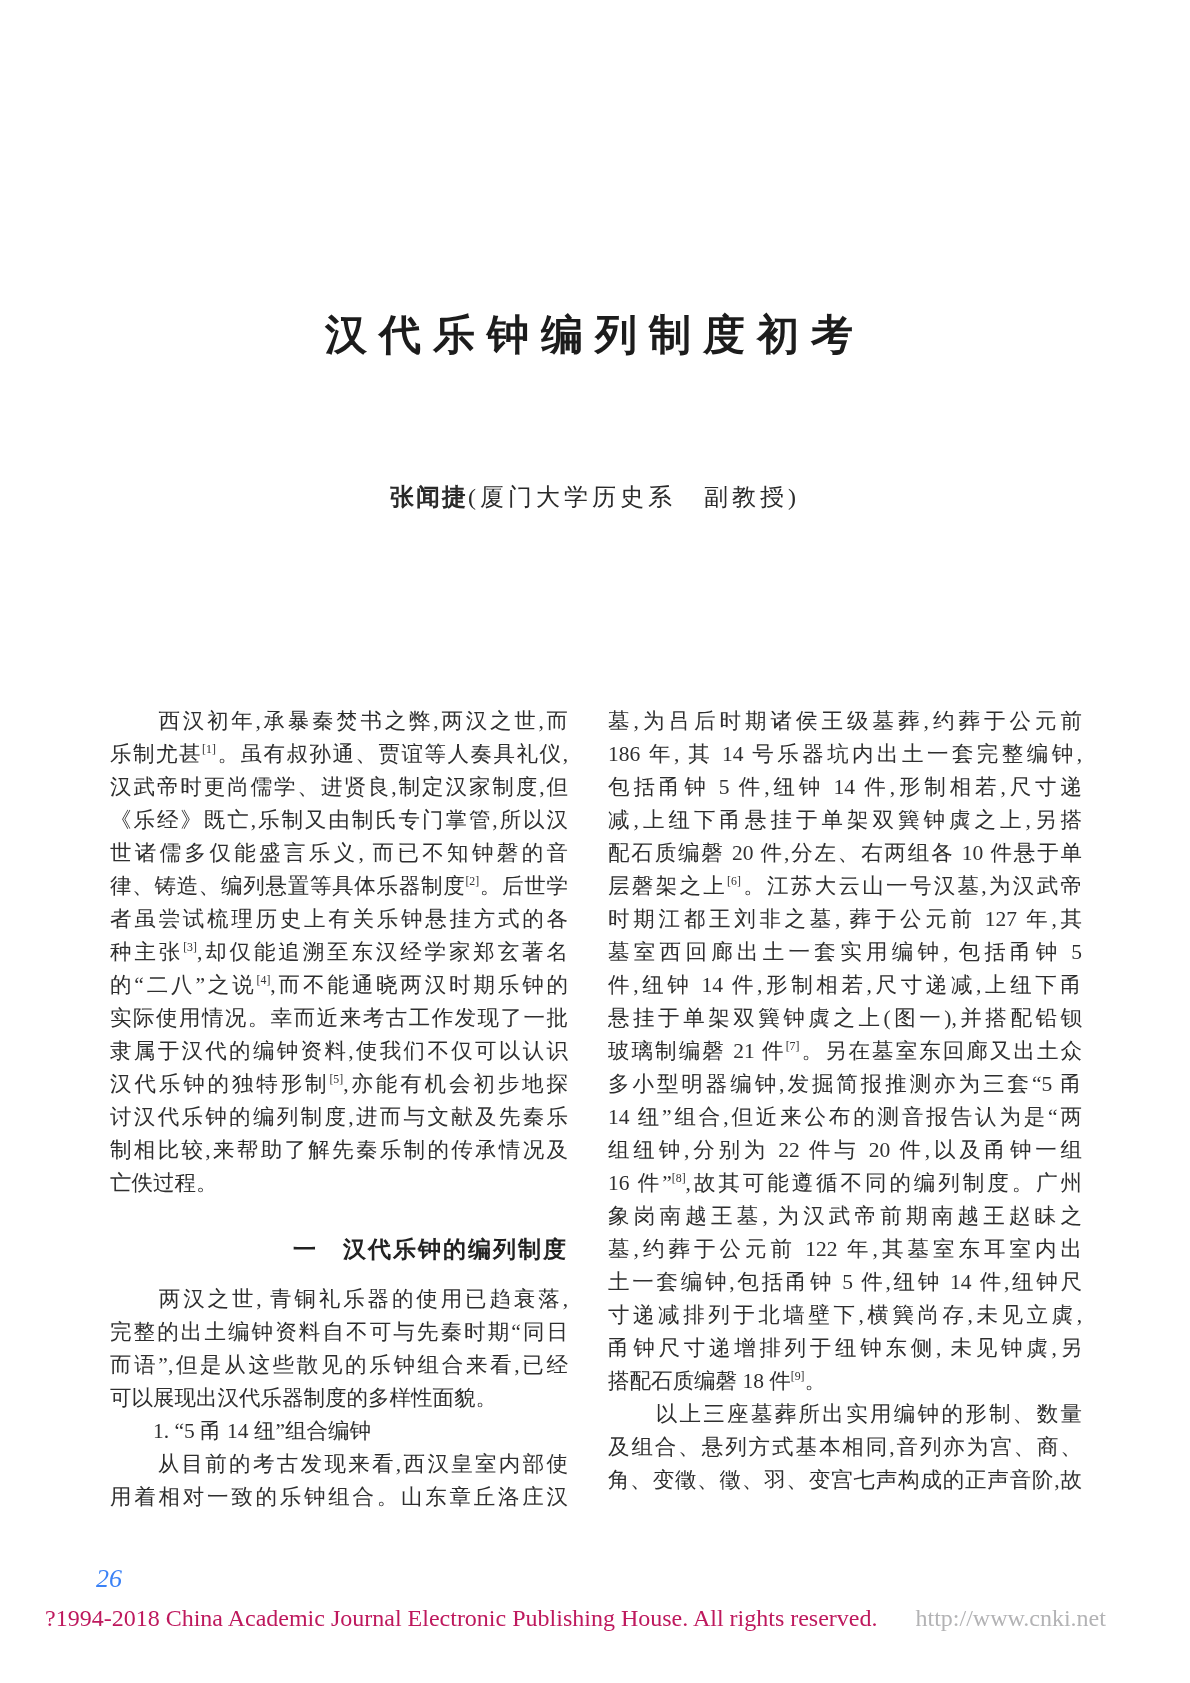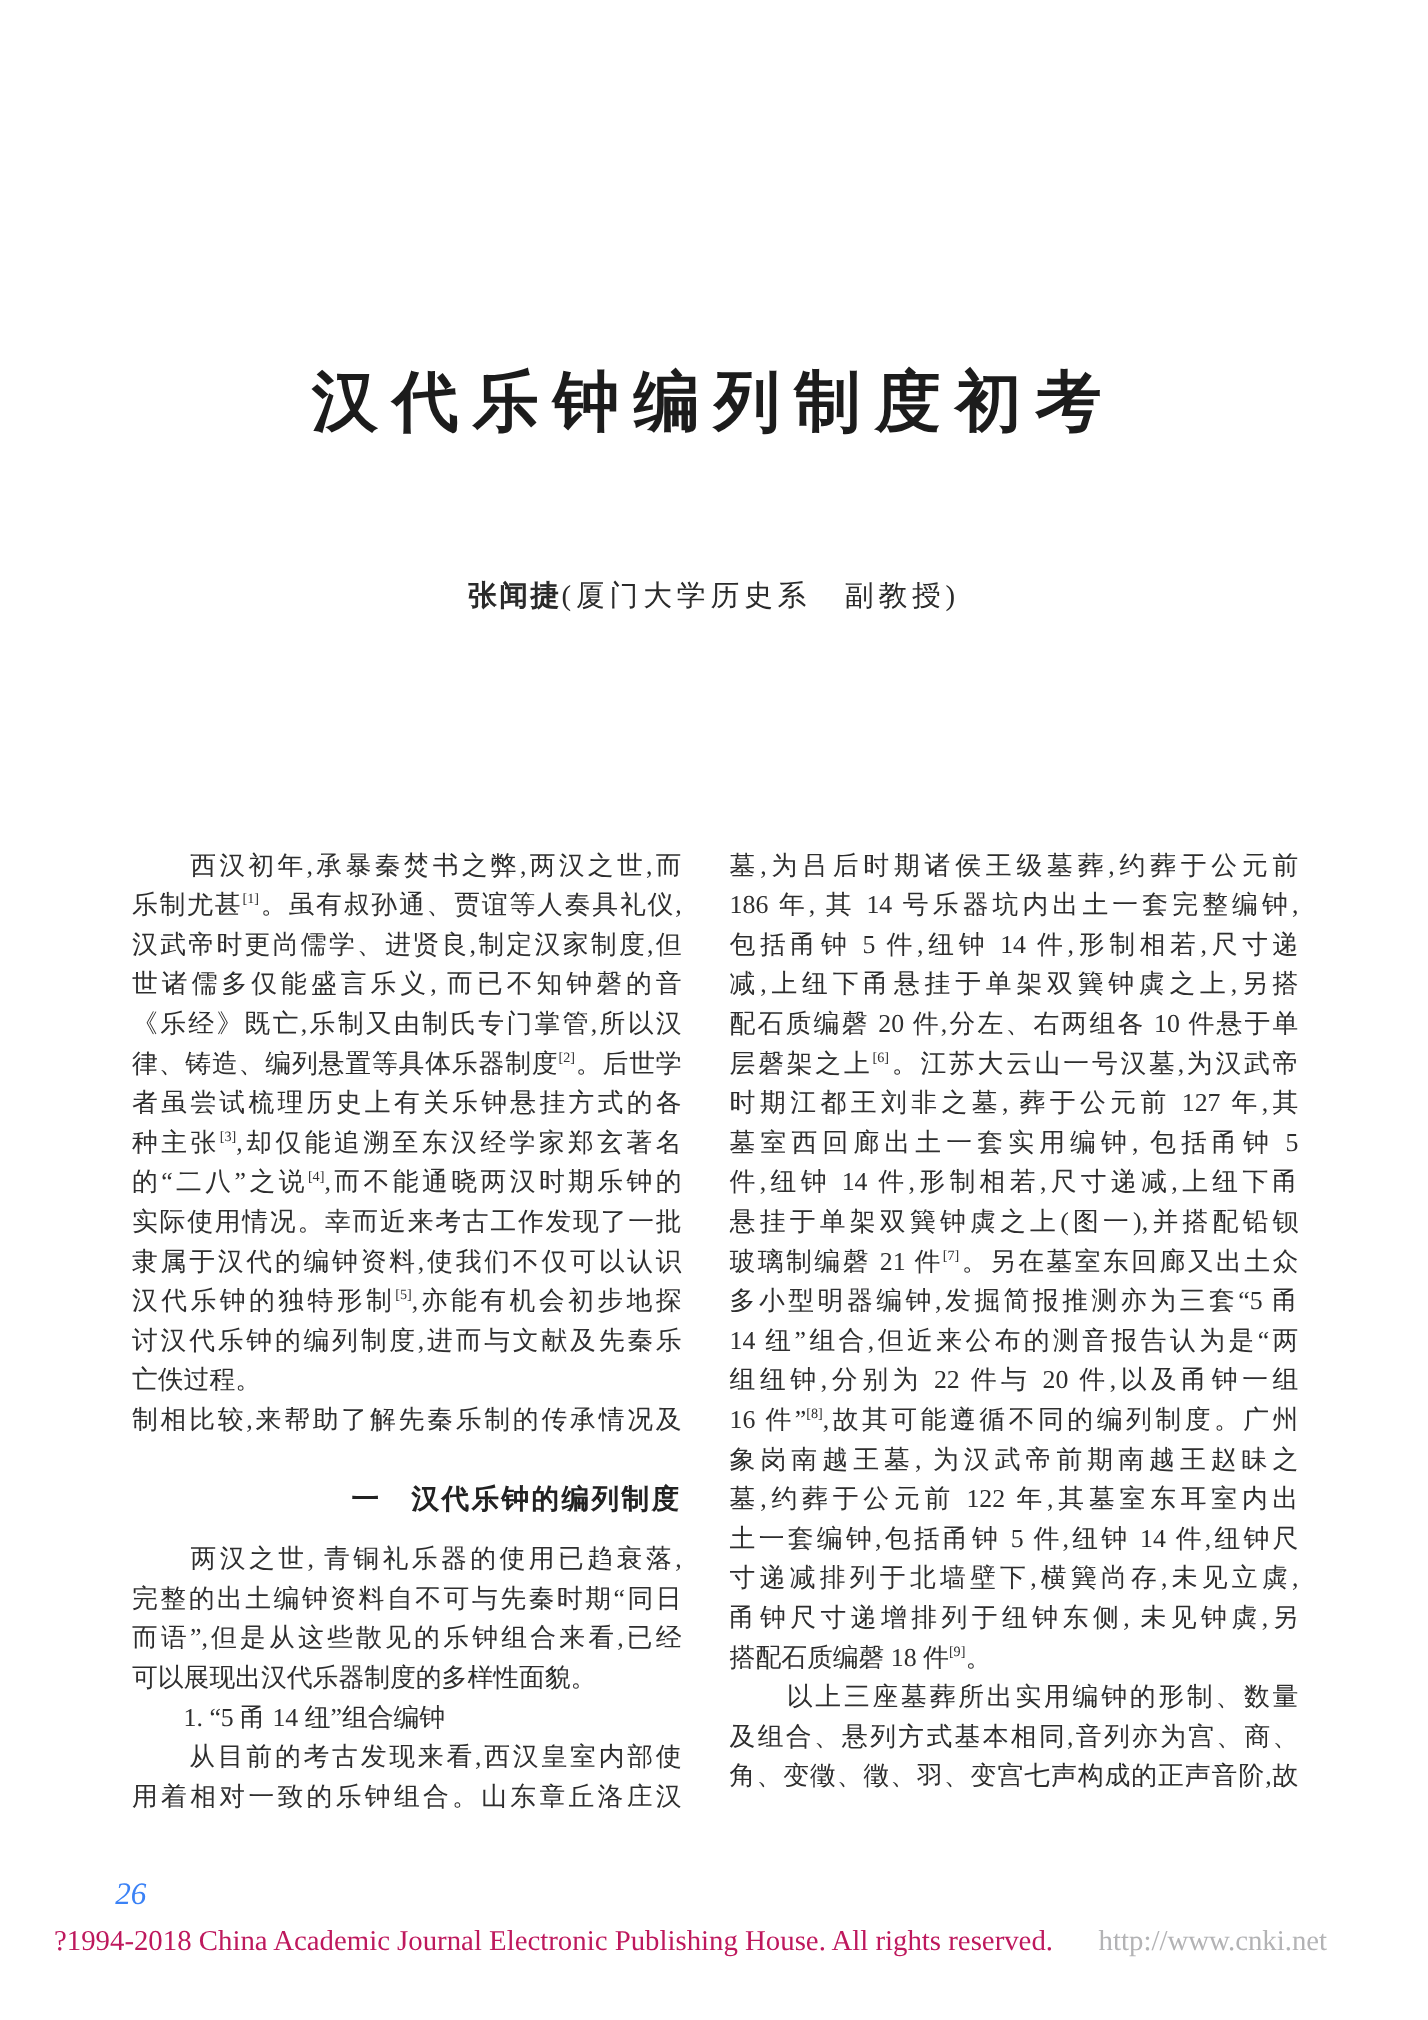--- a/index.html
+++ b/index.html
@@ -9,21 +9,21 @@
     font-family:"Liberation Serif", serif;
     color:#2e2e2e;
     position:relative;
     overflow:hidden;
   }
   .page{position:absolute;inset:0;}
 
   .title{
     position:absolute;top:304px;left:0;width:100%;
     text-align:center;
-    font-size:55px;line-height:62px;
+    font-size:42px;line-height:62px;
     font-weight:bold;
     letter-spacing:12px;
     color:#1c1c1c;
     font-family:"Liberation Serif", serif;
   }
 
   .author-line{
     position:absolute;top:482px;left:0;width:100%;
     text-align:center;
     font-size:24px;line-height:30px;
@@ -100,32 +100,32 @@
   <div class="title">汉代乐钟编列制度初考</div>
 
   <div class="author-line">
     <span class="author-name">张闻捷</span><span class="author-affil">(厦门大学历史系　副教授)</span>
   </div>
 
   <div class="col col-left">
     <div class="tline">　　西汉初年,承暴秦焚书之弊,两汉之世,而</div>
     <div class="tline">乐制尤甚<sup>[1]</sup>。虽有叔孙通、贾谊等人奏具礼仪,</div>
     <div class="tline">汉武帝时更尚儒学、进贤良,制定汉家制度,但</div>
+    <div class="tline">《乐经》既亡,乐制又由制氏专门掌管,所以汉</div>
     <div class="tline">世诸儒多仅能盛言乐义, 而已不知钟磬的音</div>
-    <div class="tline">《乐经》既亡,乐制又由制氏专门掌管,所以汉</div>
     <div class="tline">律、铸造、编列悬置等具体乐器制度<sup>[2]</sup>。后世学</div>
     <div class="tline">者虽尝试梳理历史上有关乐钟悬挂方式的各</div>
     <div class="tline">种主张<sup>[3]</sup>,却仅能追溯至东汉经学家郑玄著名</div>
     <div class="tline">的“二八”之说<sup>[4]</sup>,而不能通晓两汉时期乐钟的</div>
     <div class="tline">实际使用情况。幸而近来考古工作发现了一批</div>
     <div class="tline">隶属于汉代的编钟资料,使我们不仅可以认识</div>
     <div class="tline">汉代乐钟的独特形制<sup>[5]</sup>,亦能有机会初步地探</div>
     <div class="tline">讨汉代乐钟的编列制度,进而与文献及先秦乐</div>
+    <div class="tline">制相比较,来帮助了解先秦乐制的传承情况及</div>
     <div class="tline fin">亡佚过程。</div>
-    <div class="tline">制相比较,来帮助了解先秦乐制的传承情况及</div>
 
     <div class="section-heading">一　汉代乐钟的编列制度</div>
 
     <div class="tline">　　两汉之世, 青铜礼乐器的使用已趋衰落,</div>
     <div class="tline">完整的出土编钟资料自不可与先秦时期“同日</div>
     <div class="tline">而语”,但是从这些散见的乐钟组合来看,已经</div>
     <div class="tline fin">可以展现出汉代乐器制度的多样性面貌。</div>
 
     <div class="tline fin">　　1. “5 甬 14 纽”组合编钟</div>
 

